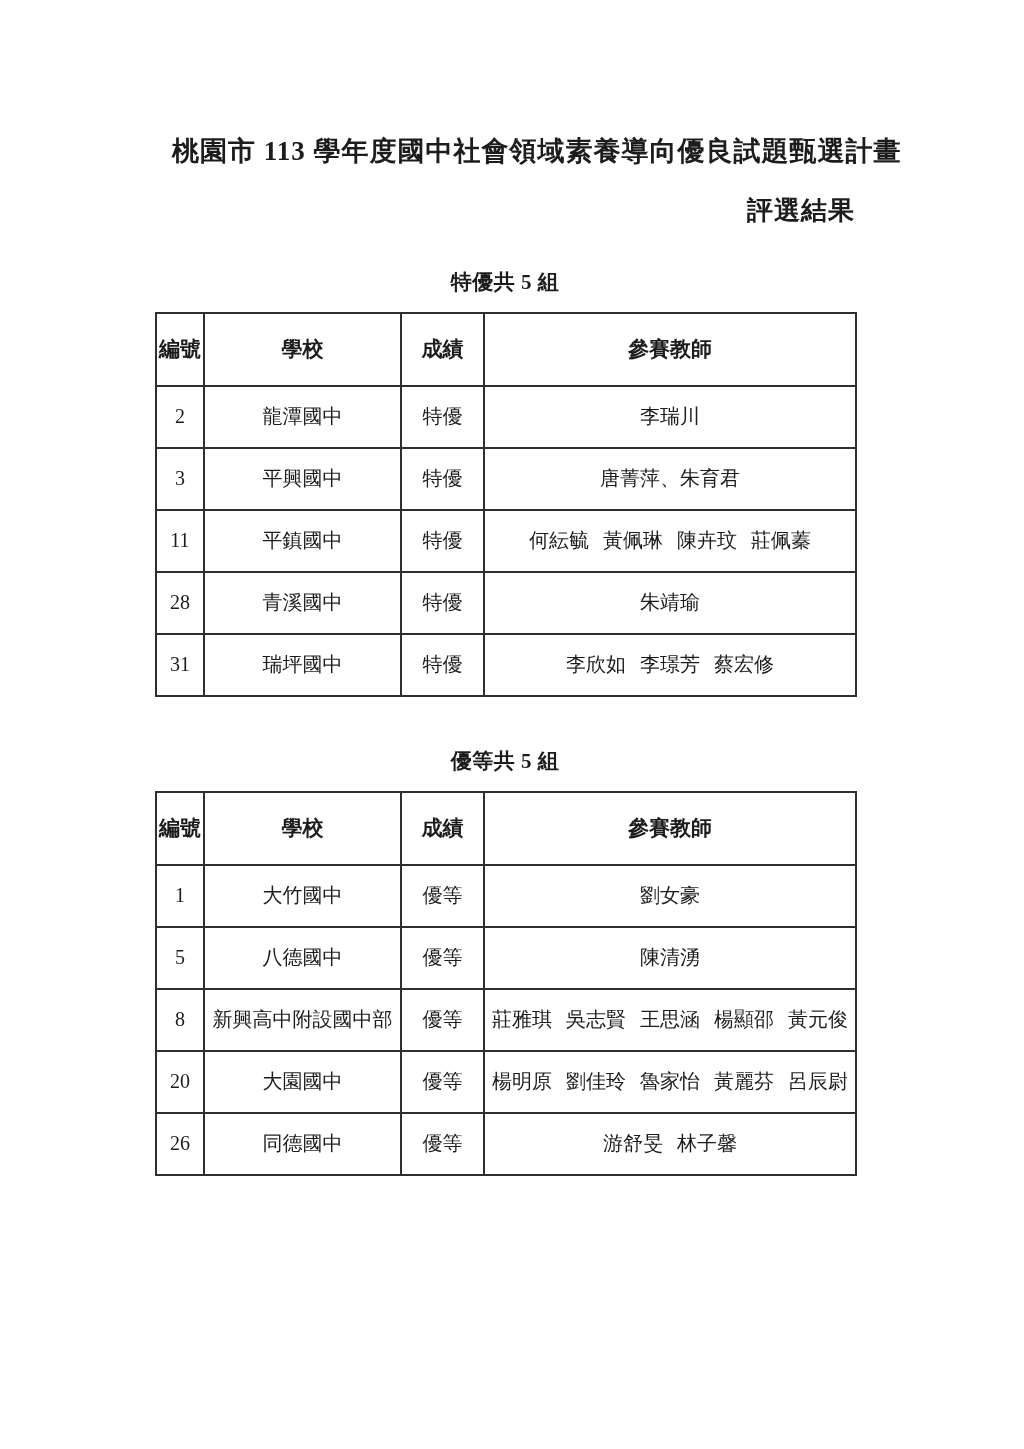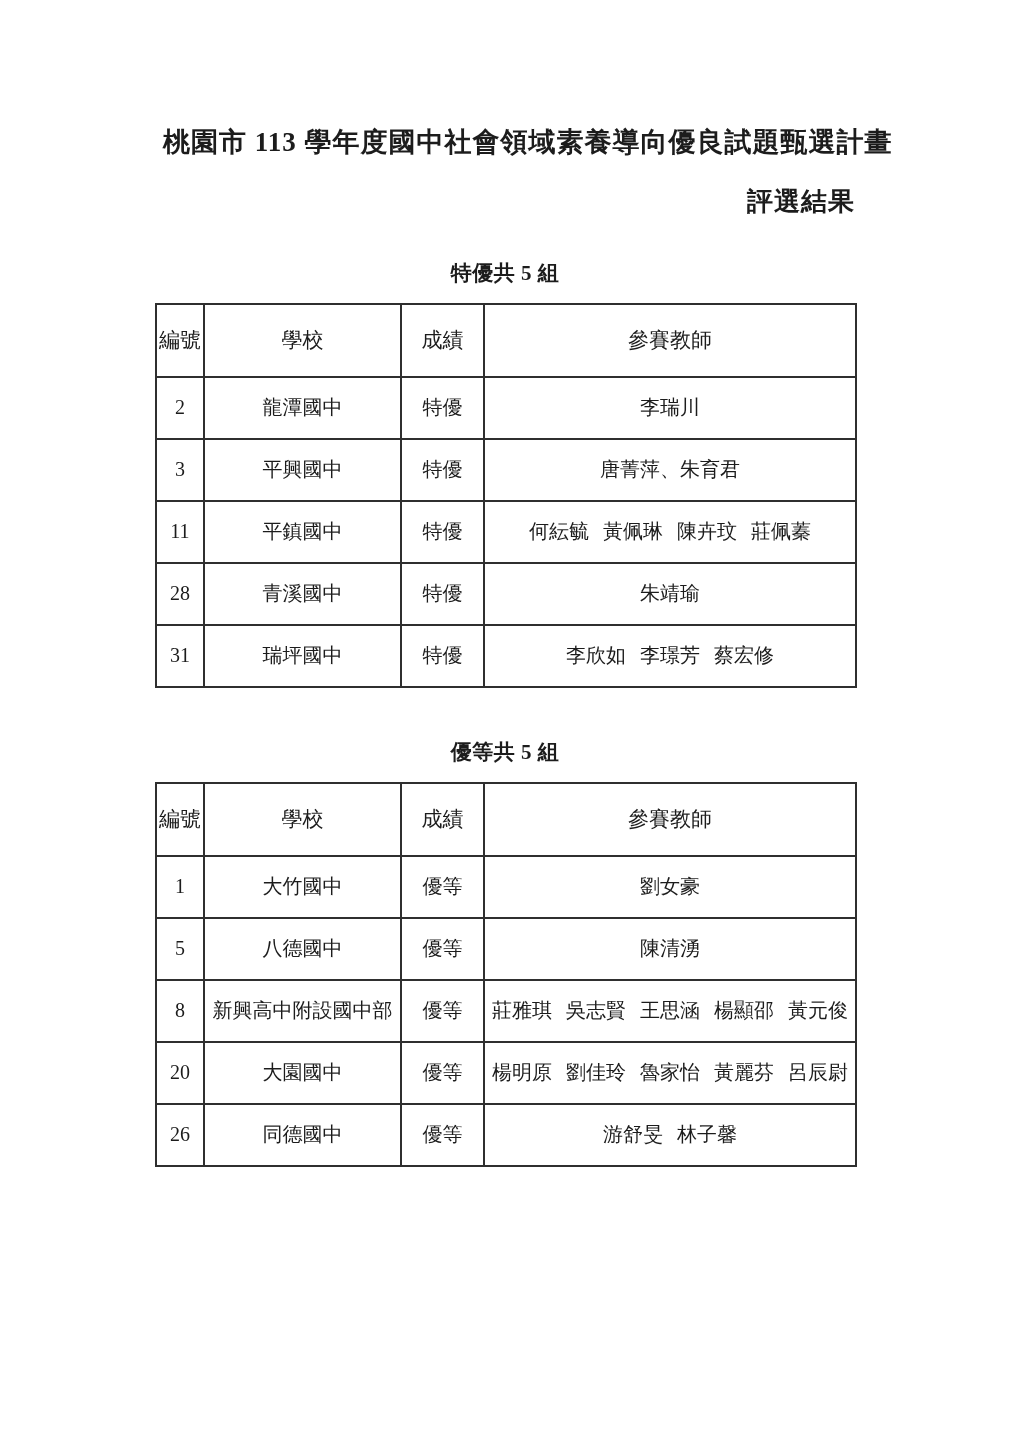--- a/index.html
+++ b/index.html
@@ -17,21 +17,21 @@
   .page {
     box-sizing: border-box;
     width: 1024px;
     height: 1449px;
     padding: 118px 169px 0 155px;
   }
   .content {
     width: 700px;
   }
   .doc-title {
-    margin: 8px;
+    margin: 17px;
     font-size: 27px;
     font-weight: bold;
     text-align: center;
     letter-spacing: 1px;
     line-height: 1.25;
     white-space: nowrap;
   }
   .doc-subtitle {
     margin: 24px 0 0 0;
     font-size: 26px;
@@ -61,21 +61,21 @@
   }
   table.results th,
   table.results td {
     border: 2px solid #2f2f2f;
     padding: 0;
     overflow: hidden;
   }
   table.results th {
     height: 71px;
     font-size: 21px;
-    font-weight: normal;
+    font-weight: bold;
     text-align: center;
     vertical-align: middle;
     margin-left: 28px;
   }
   table.results td {
     height: 60px;
     font-size: 20px;
     font-weight: normal;
     vertical-align: middle;
   }

